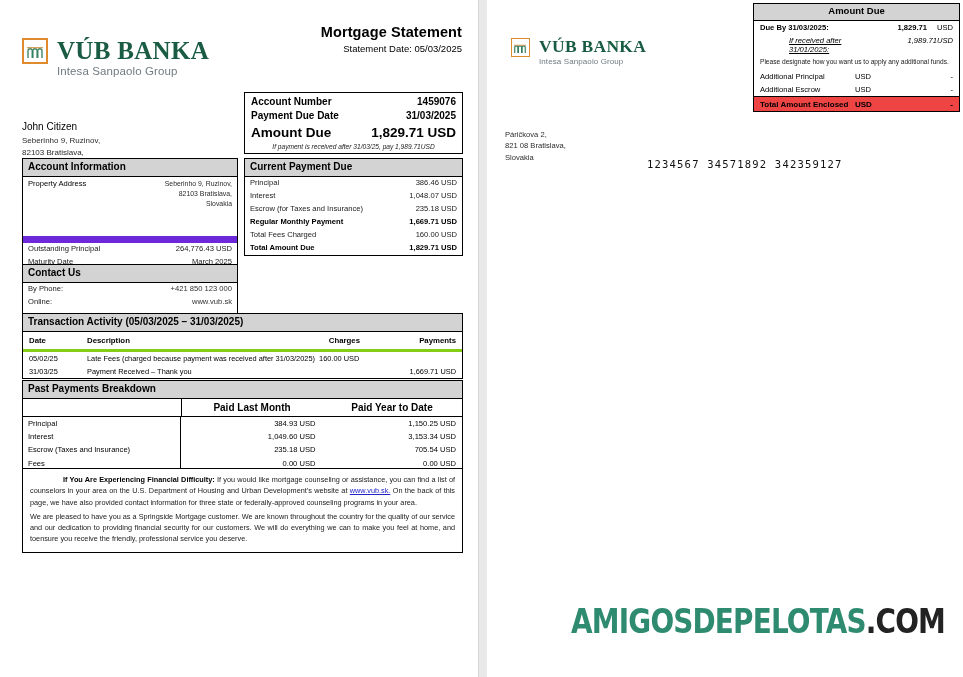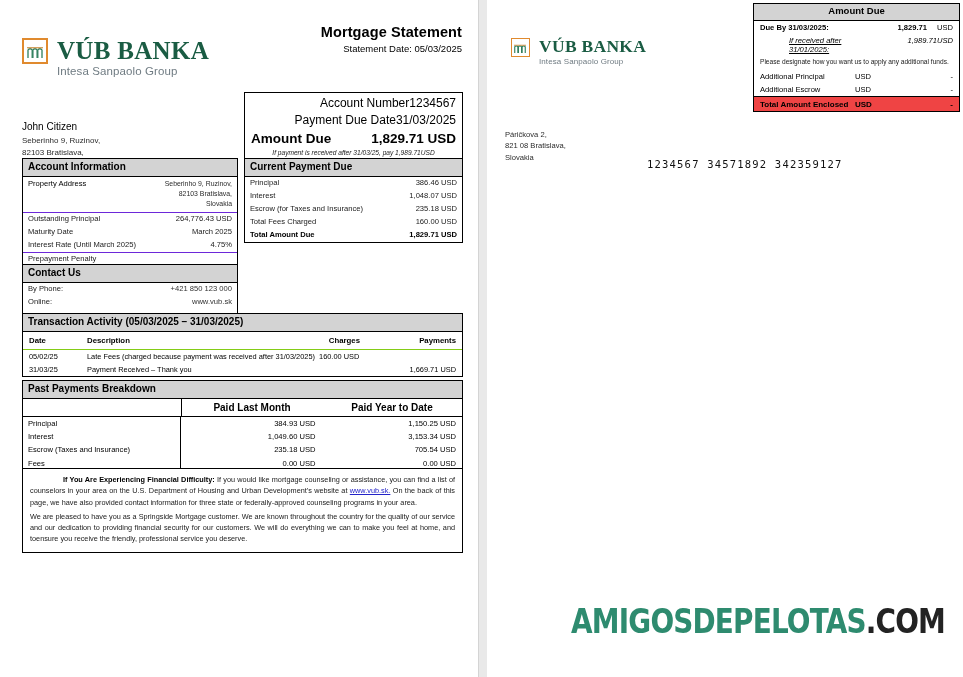--- a/index.html
+++ b/index.html
@@ -119,27 +119,27 @@
     display: flex;
     justify-content: space-between;
     font-size: 7.6px;
     padding: 1.6px 5px;
     line-height: 1.3;
     color: #1a1a1a;
   }
   .row .lbl { white-space: nowrap; }
   .row .val { white-space: nowrap; text-align: right; }
   .row.bold, .row.bold .lbl, .row.bold .val { font-weight: bold; color: #000; }
-  .sep-top { border-top: 1px solid #6d28d9; }
+  .sep-top { border-top: 7px solid #6d28d9; margin-top: 24px; }
 
   
   #acct-summary { left: 244px; top: 92px; width: 219px; }
   #acct-summary .srow {
-    display: flex; justify-content: flex-end;
-    font-size: 12px; font-weight: normal;
+    display: flex; justify-content: space-between;
+    font-size: 10px; font-weight: bold;
     padding: 2.5px 6px 1px 6px;
   }
   #acct-summary .amtrow {
     display: flex; justify-content: space-between; align-items: baseline;
     padding: 3px 6px 2px 6px;
   }
   #acct-summary .amtrow .lbl { font-size: 13.5px; font-weight: bold; }
   #acct-summary .amtrow .val { font-size: 13.5px; font-weight: bold; }
   #acct-summary .note {
     text-align: center;
@@ -172,21 +172,21 @@
 
   
   #trans-act { left: 22px; top: 313px; width: 441px; }
   .tbl { width: 100%; border-collapse: collapse; }
   .tbl th, .tbl td { font-size: 7.4px; padding: 2px 6px; vertical-align: top; }
   .tbl th { font-weight: bold; font-size: 7.8px; padding-top: 4px; padding-bottom: 4px; }
   .tbl .c-date { width: 46px; text-align: left; }
   .tbl .c-desc { text-align: left; }
   .tbl .c-chg { width: 84px; text-align: right; }
   .tbl .c-pay { width: 84px; text-align: right; }
-  #trans-act thead tr { border-bottom: 1px solid #84cc16; }
+  #trans-act thead tr { border-bottom: 3px solid #84cc16; }
   #trans-act .desc-cell { white-space: nowrap; }
   #trans-act .chg-inline { padding-left: 4px; }
 
   
   #past-pay { left: 22px; top: 380px; width: 441px; }
   #past-pay .ph {
     display: flex; border-bottom: 1px solid #000;
   }
   #past-pay .ph .sp { width: 158px; border-right: 1px solid #000; }
   #past-pay .ph .c {
@@ -290,21 +290,21 @@
   <div class="cust-addr">
     <div class="name">John Citizen</div>
     <div>Seberinho 9, Ruzinov,</div>
     <div>82103 Bratislava,</div>
     <div>Slovakia</div>
   </div>
 
   <div class="box" id="acct-summary">
     <div class="srow">
       <span class="lbl">Account Number</span>
-      <span class="val">1234567</span>
+      <span class="val">1459076</span>
     </div>
     <div class="srow">
       <span class="lbl">Payment Due Date</span>
       <span class="val">31/03/2025</span>
     </div>
     <div class="amtrow">
       <span class="lbl">Amount Due</span>
       <span class="val">1,829.71 USD</span>
     </div>
     <div class="note">If payment is received after 31/03/25, pay 1,989.71USD</div>
@@ -365,20 +365,24 @@
       <span class="lbl">Principal</span>
       <span class="val">386.46 USD</span>
     </div>
     <div class="row">
       <span class="lbl">Interest</span>
       <span class="val">1,048.07 USD</span>
     </div>
     <div class="row">
       <span class="lbl">Escrow (for Taxes and Insurance)</span>
       <span class="val">235.18 USD</span>
+    </div>
+    <div class="row bold">
+      <span class="lbl">Regular Monthly Payment</span>
+      <span class="val">1,669.71 USD</span>
     </div>
     <div class="row">
       <span class="lbl">Total Fees Charged</span>
       <span class="val">160.00 USD</span>
     </div>
     <div class="row bold">
       <span class="lbl">Total Amount Due</span>
       <span class="val">1,829.71 USD</span>
     </div>
   </div>

